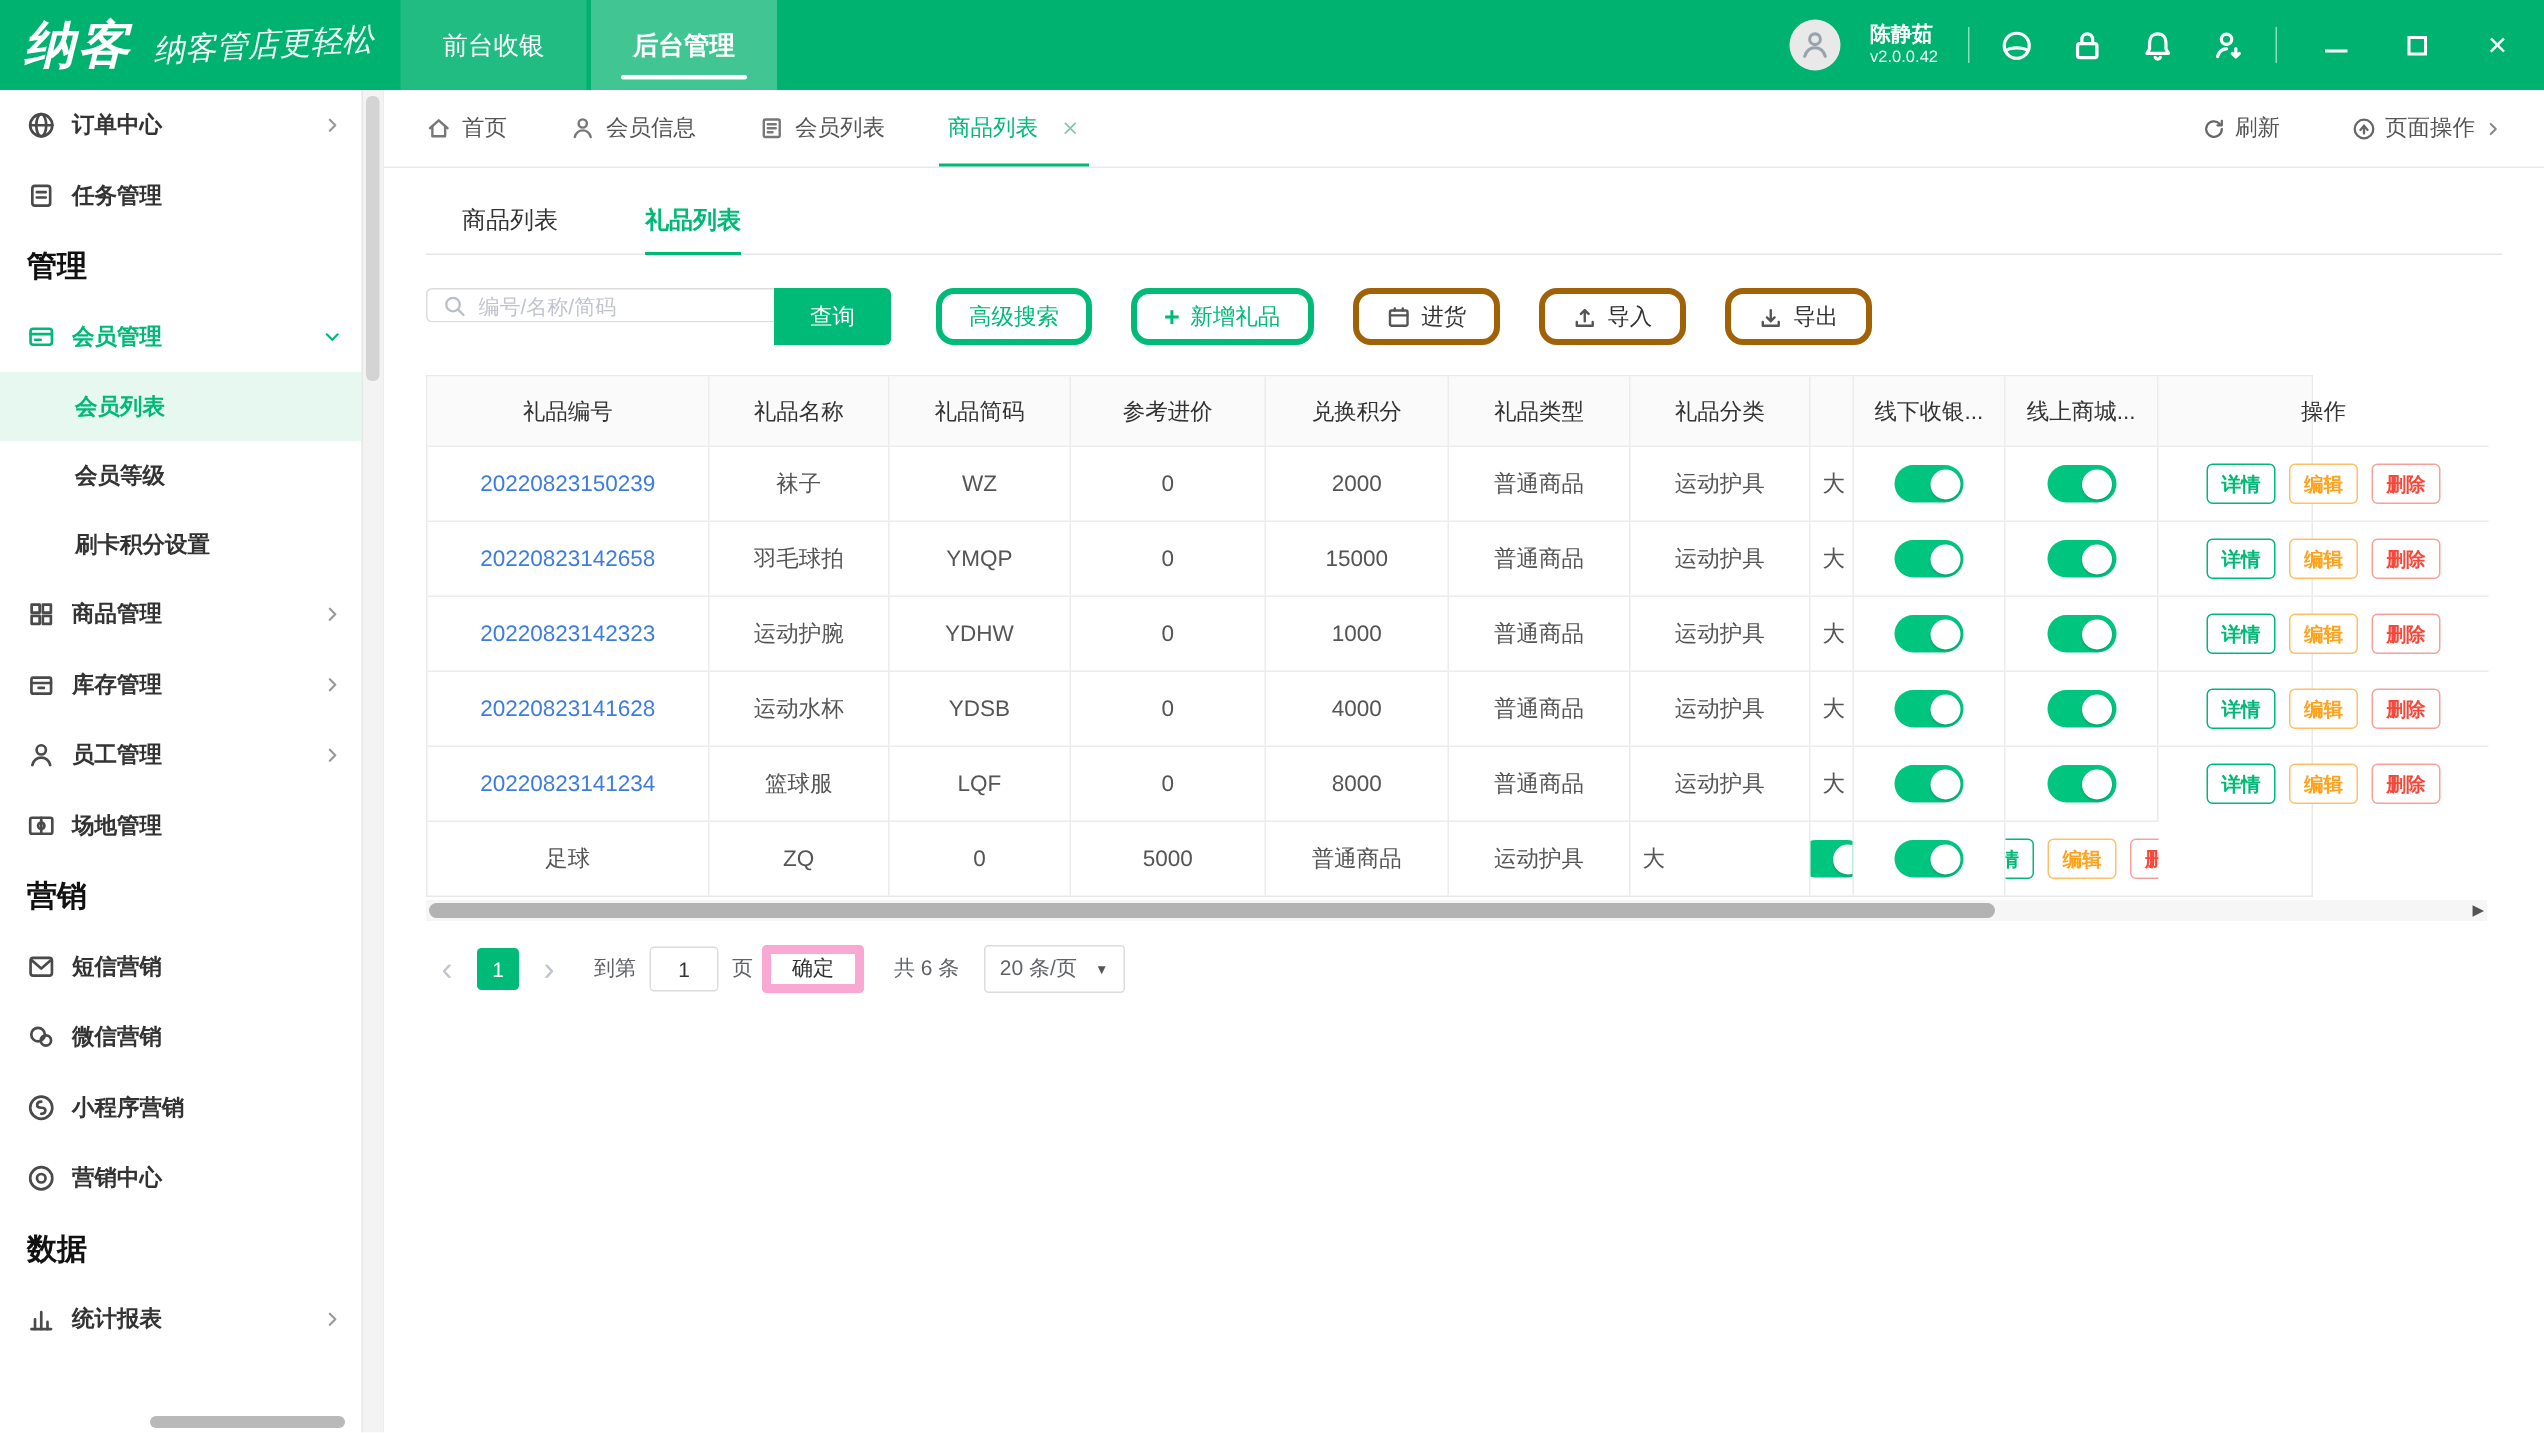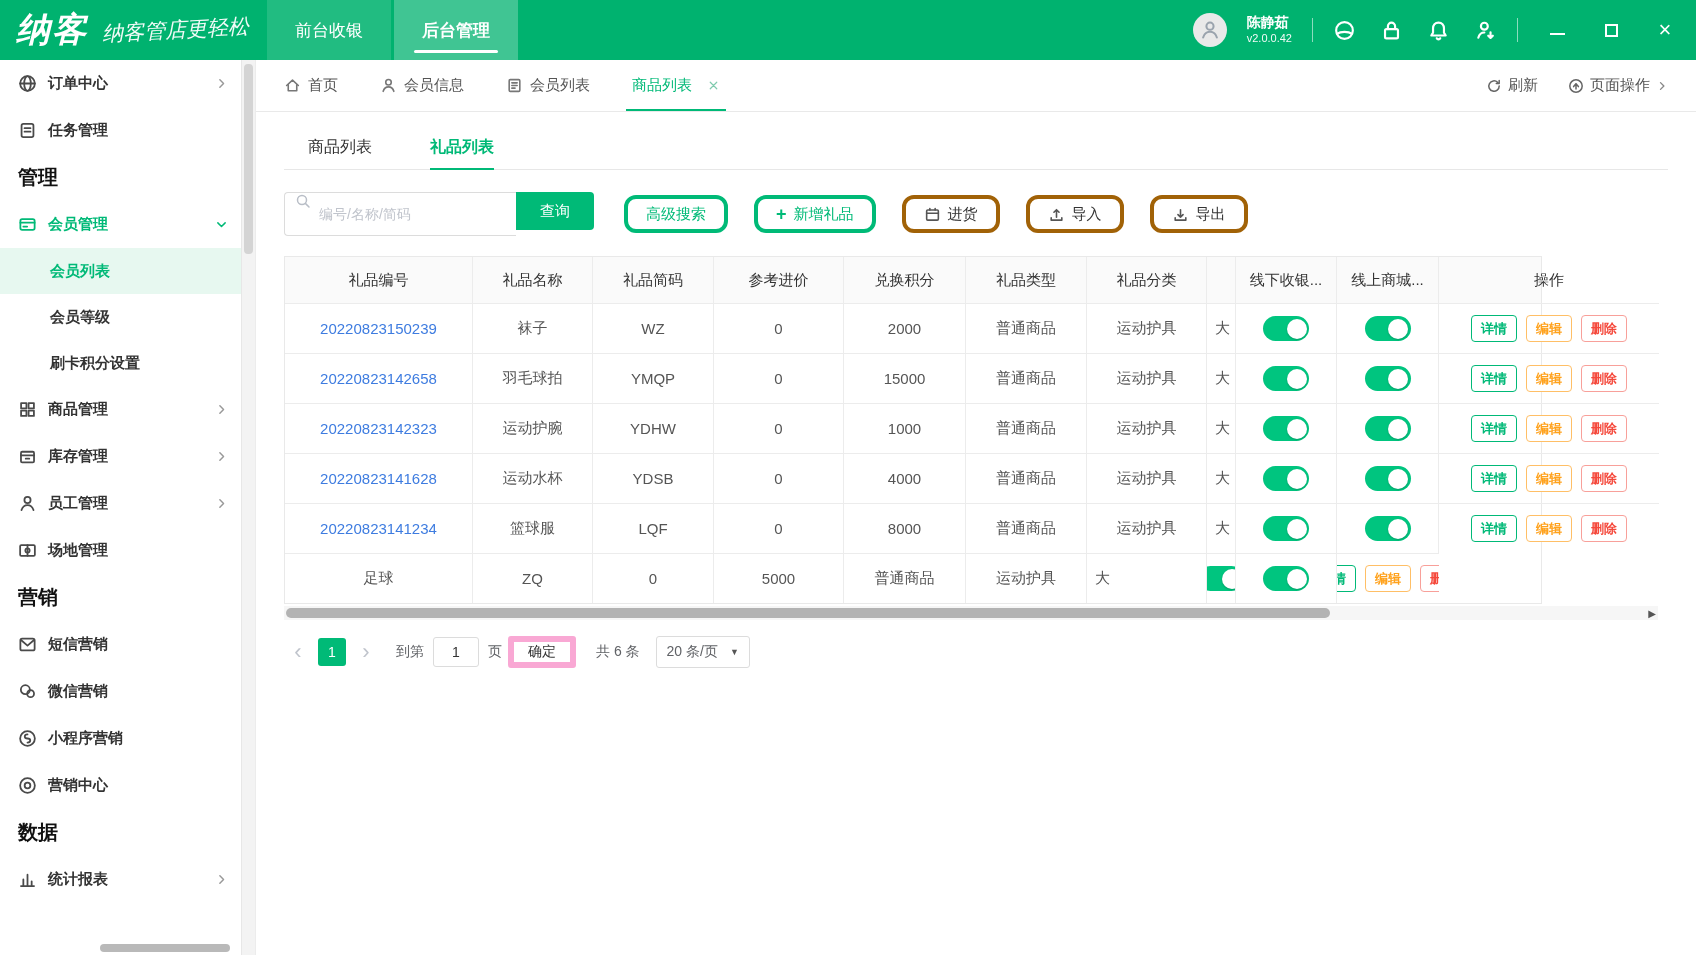--- a/index.html
+++ b/index.html
@@ -53,35 +53,35 @@
   .sidebar-hthumb { position:absolute; left:100px; bottom:3px; width:130px; height:8px; background:#b9b9b9; border-radius:4px; }
 
   
   .main { flex:1; min-width:0; display:flex; flex-direction:column; background:#fff; }
   .breadcrumb-bar { height:52px; flex:none; border-bottom:1px solid #e9e9e9; display:flex; align-items:stretch; padding:0 28px; }
   .crumb { display:flex; align-items:center; gap:7px; margin-right:42px; font-size:15px; color:#555; position:relative; cursor:pointer; white-space:nowrap; }
   .crumb .cicon { width:17px; height:17px; color:#777; }
   .crumb.active { color:#00b977; }
   .crumb.active::after { content:""; position:absolute; left:-6px; right:-6px; bottom:0; height:2px; background:#00b977; }
   .crumb .close-x { width:13px; height:13px; color:#7fcbae; margin-left:8px; }
-  .bc-actions { margin-left:auto; display:flex; align-items:center; gap:30px; color:#555; font-size:15px; }
+  .bc-actions { margin-left:auto; display:flex; align-items:center; gap:48px; color:#555; font-size:15px; }
   .bc-action { display:flex; align-items:center; gap:6px; cursor:pointer; white-space:nowrap; }
   .bc-action .cicon { width:16px; height:16px; color:#666; }
   .bc-action .chev { width:12px; height:12px; color:#888; }
 
   .content { flex:1; padding:0 28px; overflow:hidden; }
   .content-tabs { margin-top:14px; height:44px; border-bottom:1px solid #e7e7e7; display:flex; padding-left:24px; gap:58px; }
   .ctab { display:flex; align-items:center; font-size:16px; color:#333; position:relative; cursor:pointer; }
   .ctab.active { color:#00b977; font-weight:600; }
   .ctab.active::after { content:""; position:absolute; left:0; right:0; bottom:-1px; height:2px; background:#00b977; }
 
   
   .toolbar { margin-top:22px; display:flex; align-items:center; }
   .search-wrap { display:flex; }
-  .search-box { width:232px; height:44px; border:1px solid #dcdcdc; border-right:none; border-radius:4px 0 0 4px; display:flex; padding:0 10px; gap:8px; background:#fff; }
+  .search-box { width:232px; height:23px; border:1px solid #dcdcdc; border-right:none; border-radius:4px 0 0 4px; display:flex; align-items:center; padding:0 10px; gap:8px; background:#fff; }
   .search-box .sicon { width:16px; height:16px; color:#b9bec7; flex:none; }
   .search-box input { border:none; outline:none; flex:1; min-width:0; font-size:14px; color:#333; font-family:inherit; background:transparent; }
   .search-box input::placeholder { color:#c0c4cc; }
   .btn { height:38px; border-radius:12px; font-size:15px; display:inline-flex; align-items:center; justify-content:center; padding:0 18px; cursor:pointer; background:#fff; border:4px solid #a16207; color:#333; gap:7px; font-family:inherit; white-space:nowrap; }
   .btn .bicon { width:17px; height:17px; color:#555; }
   .btn-primary { background:#00ba77; color:#fff; border:none; border-radius:0 4px 4px 0; padding:0 24px; }
   .btn-outline { border-color:#00ba77; color:#00ba77; }
   .btn-outline .plus { font-size:18px; font-weight:700; line-height:1; }
   .tool-btn { margin-left:26px; }
   .tool-btn.first { margin-left:30px; }

